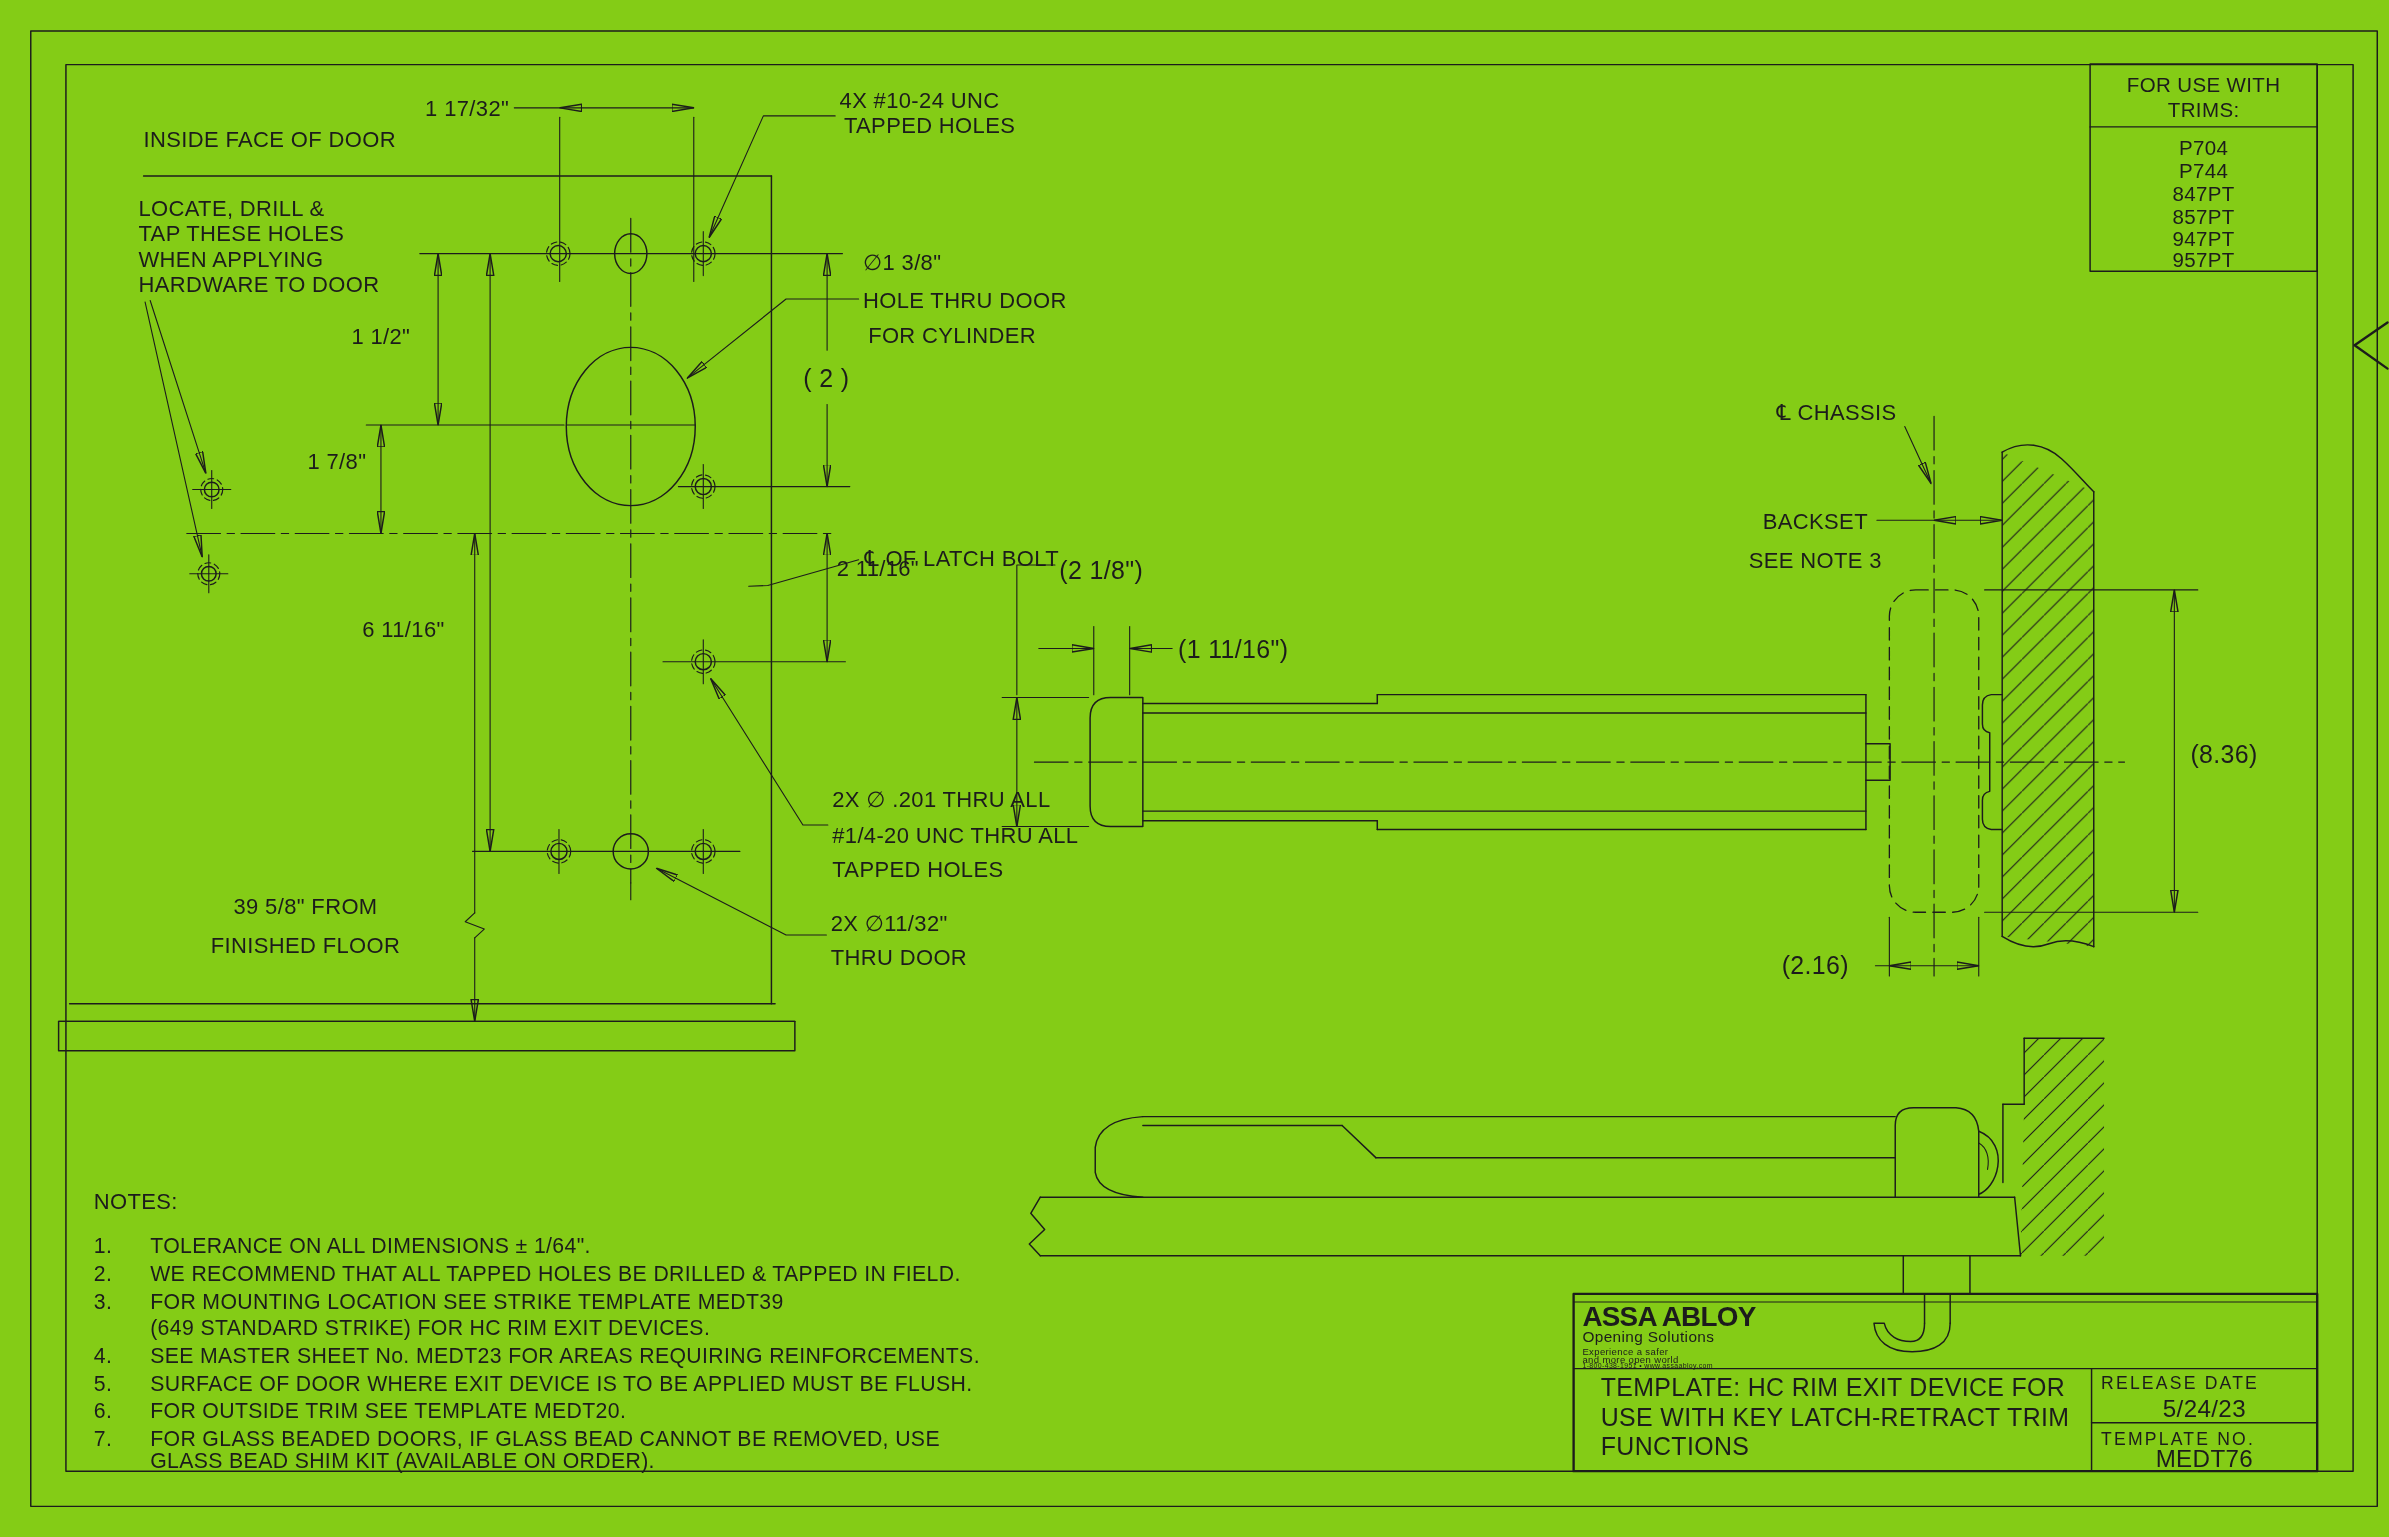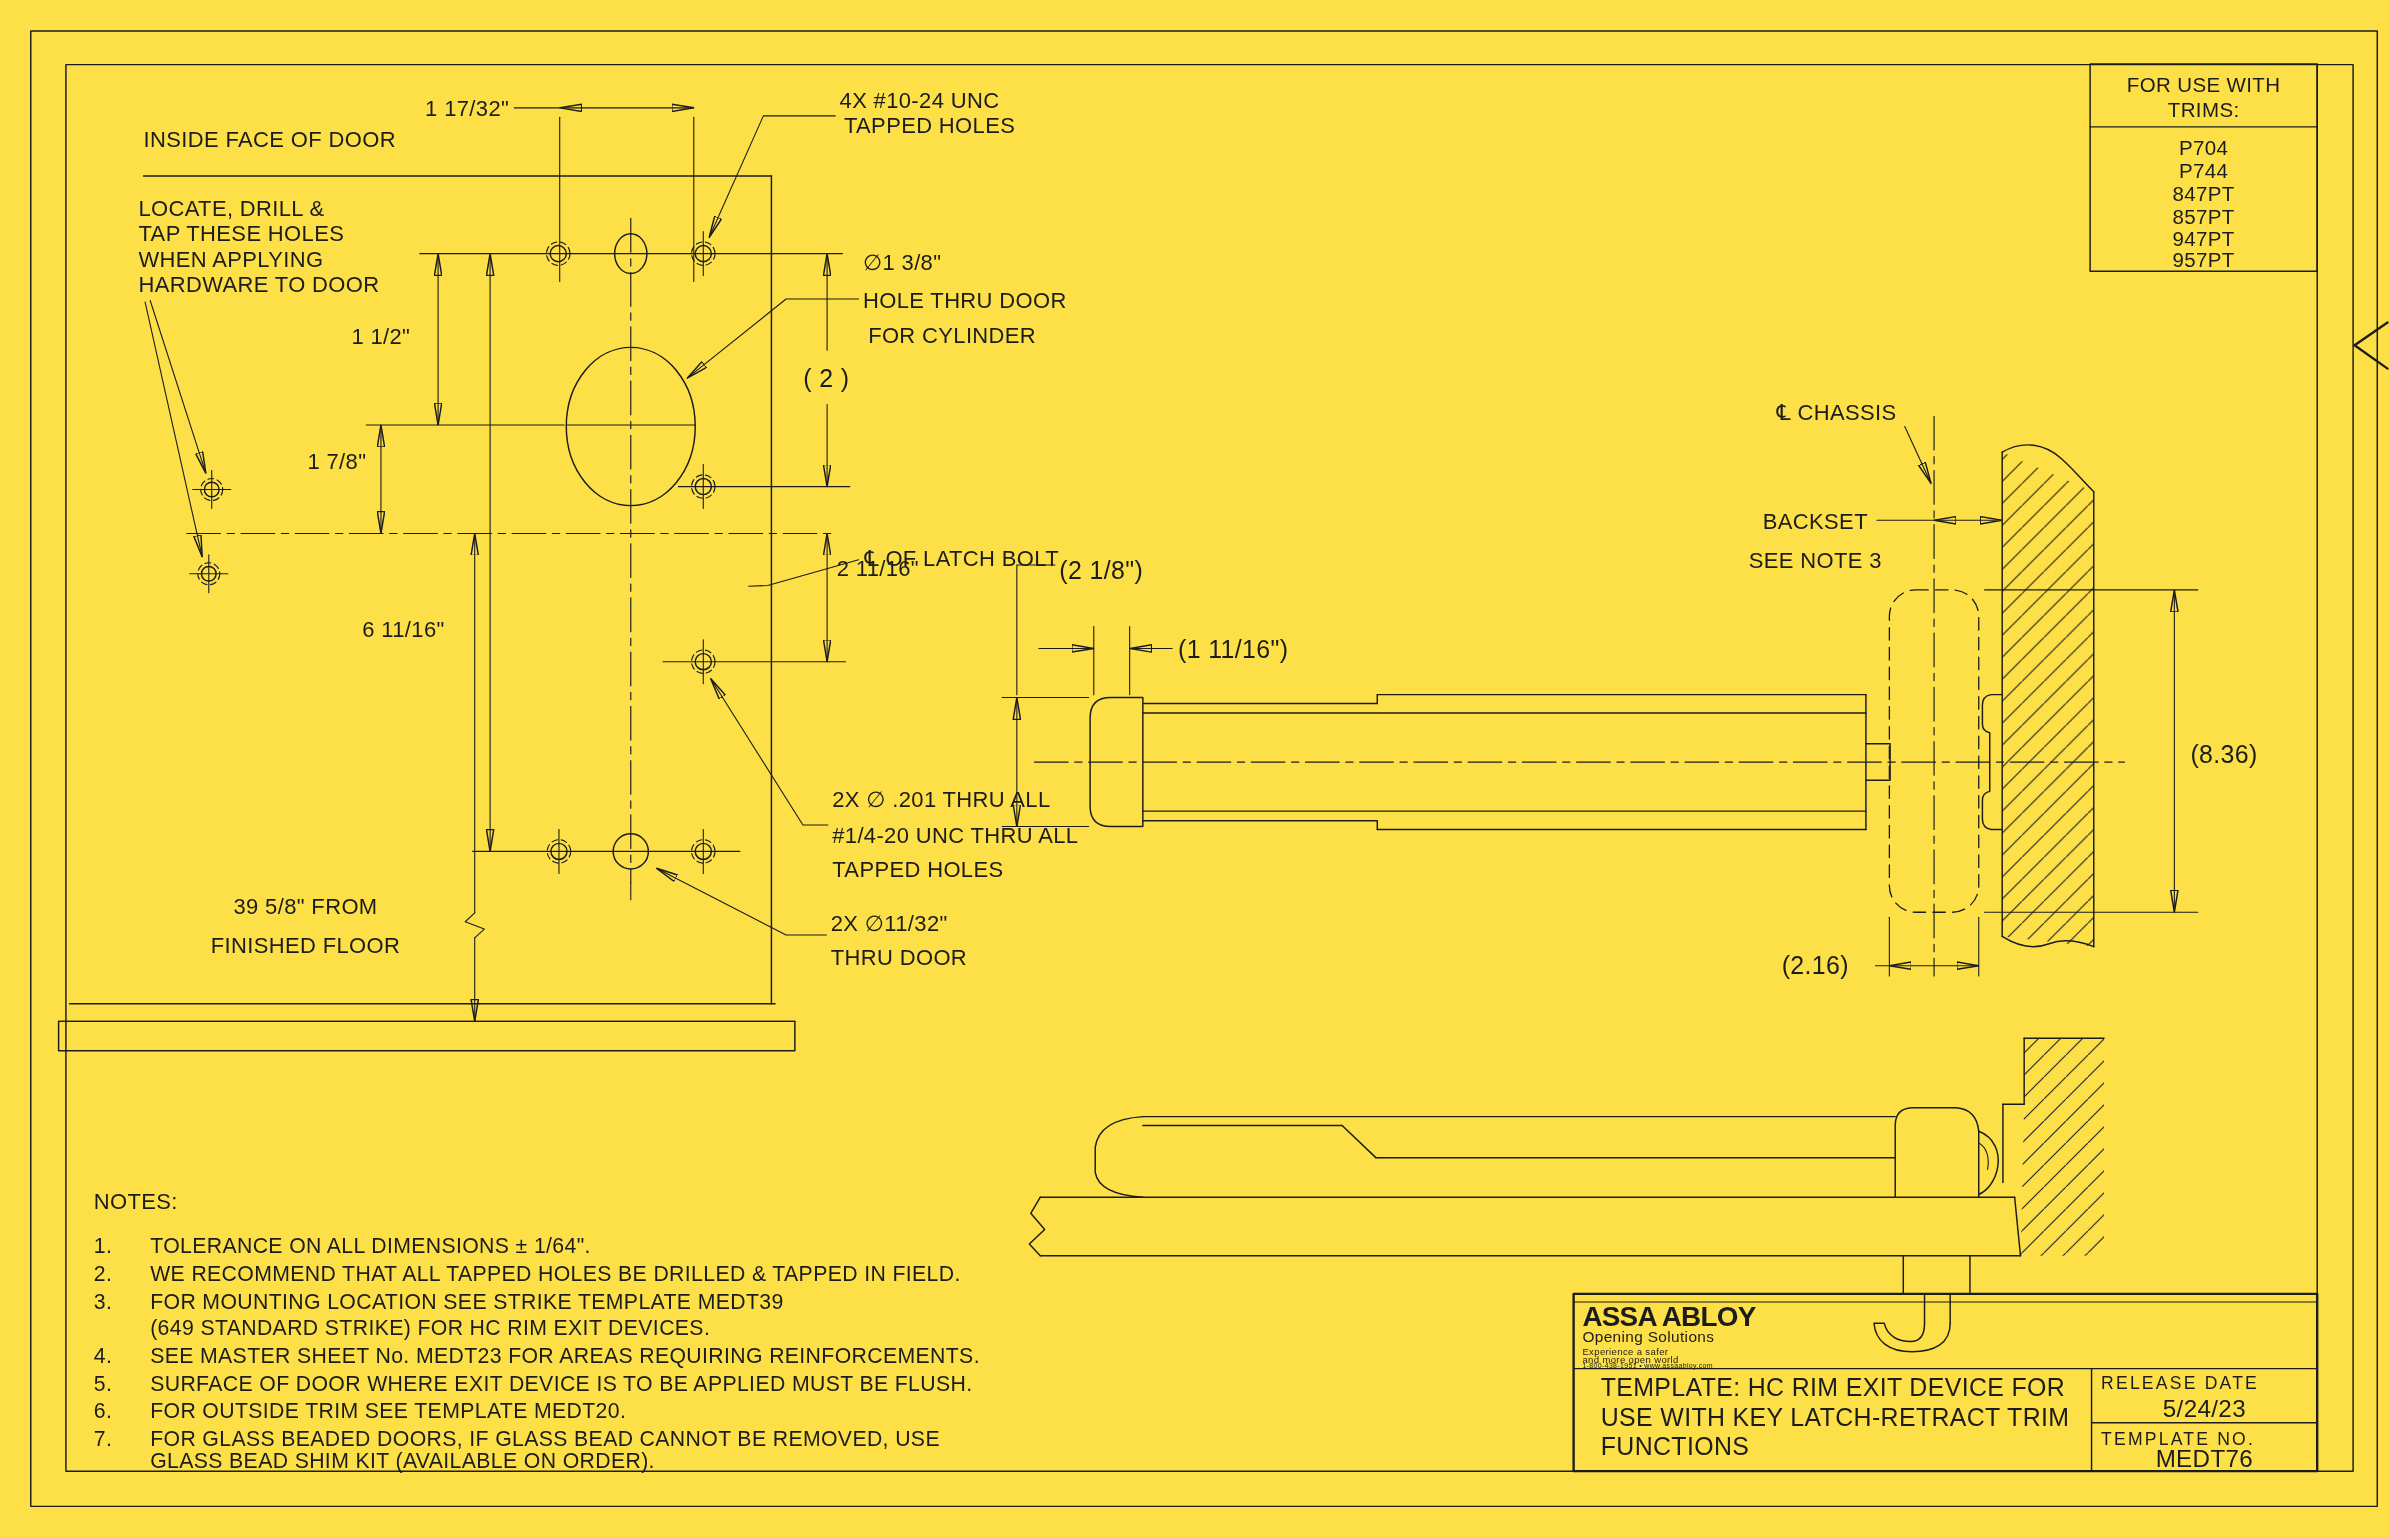--- a/index.html
+++ b/index.html
@@ -1,16 +1,16 @@
 <!DOCTYPE html>
 <html style="font-size:11.7px"><head>
 <meta charset="utf-8">
 <style>
   html,body{margin:0;padding:0;background:#fff;}
-  #sheet{position:relative;width:2389px;height:1538px;background:#fde047;overflow:hidden;}
+  #sheet{position:relative;width:2389px;height:1538px;background:#84cc16;overflow:hidden;}
   svg{position:absolute;left:0;top:0;}
   svg line,svg path,svg rect,svg circle,svg ellipse,svg polyline{stroke:#1c1c1c;stroke-width:2;fill:none;stroke-linecap:round;stroke-linejoin:round;}
   svg .bold{stroke-width:3.2;}
   svg .thin{stroke-width:1.5;}
   svg .cl{stroke-dasharray:46 9 10 9;stroke-width:1.6;}
   svg .hid{stroke-dasharray:17 10;stroke-width:1.8;}
   svg .tap{stroke-dasharray:8 5;stroke-width:1.6;}
   svg text{stroke:none;fill:#1c1c1c;font-family:"Liberation Sans","DejaVu Sans",sans-serif;letter-spacing:0.5px;}
   .s30{font-size:30px;}
   .s29{font-size:29px;}

